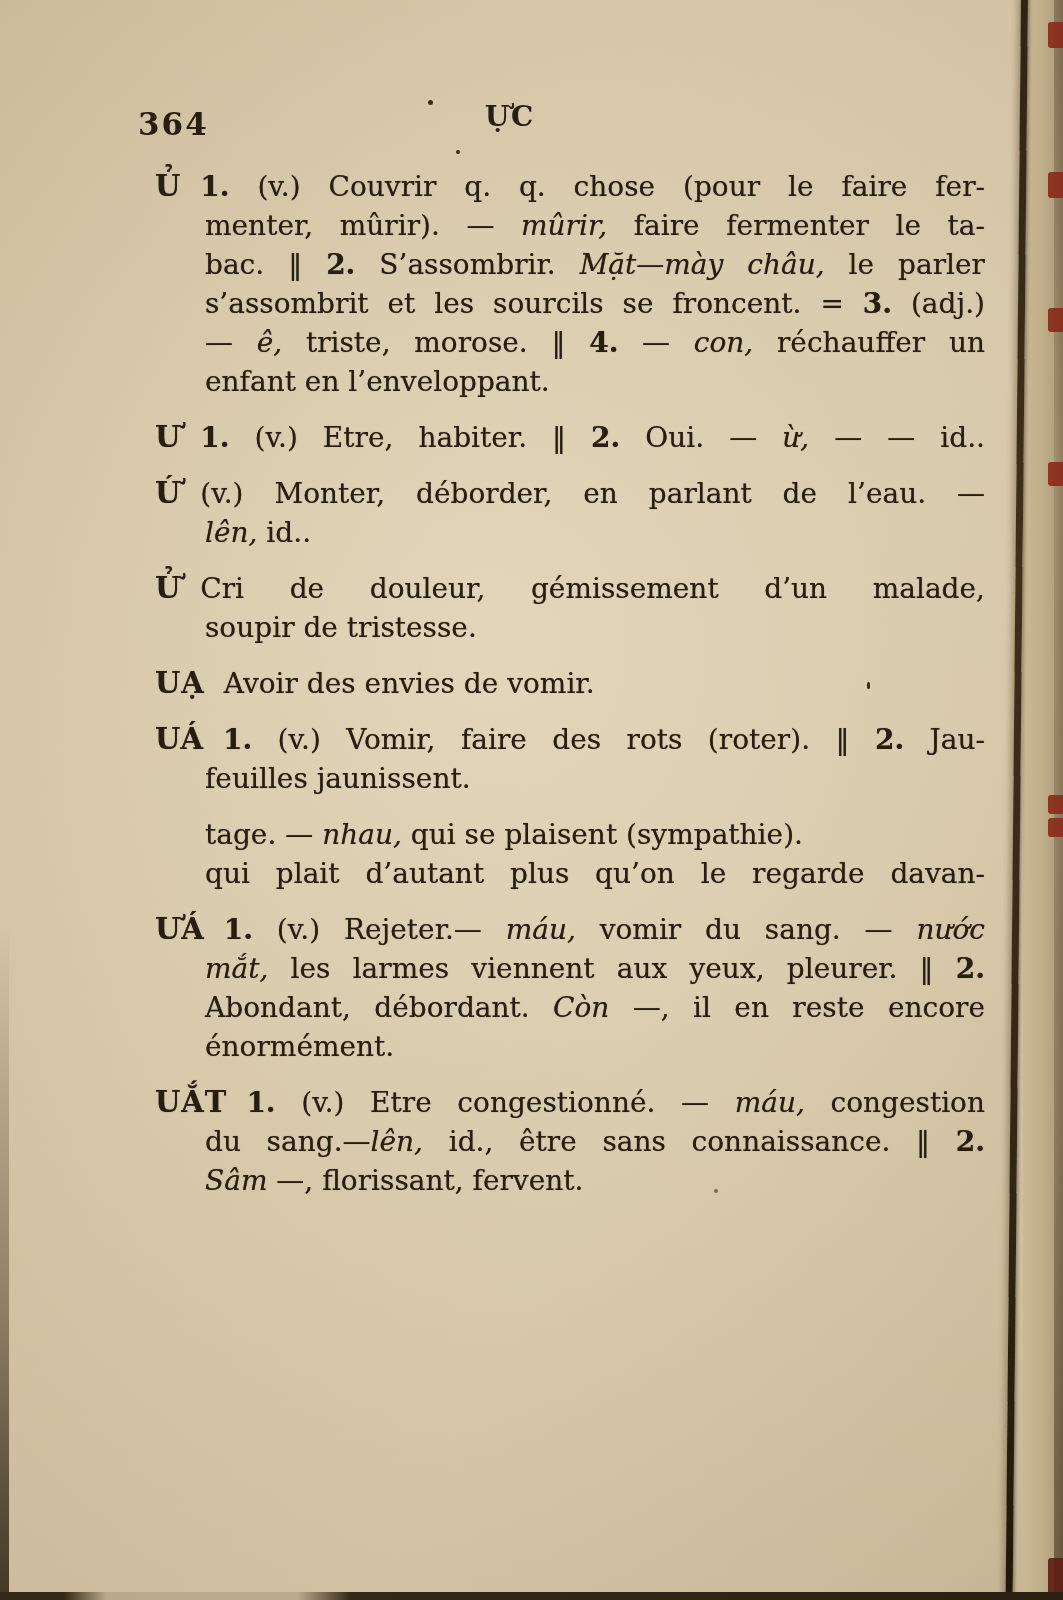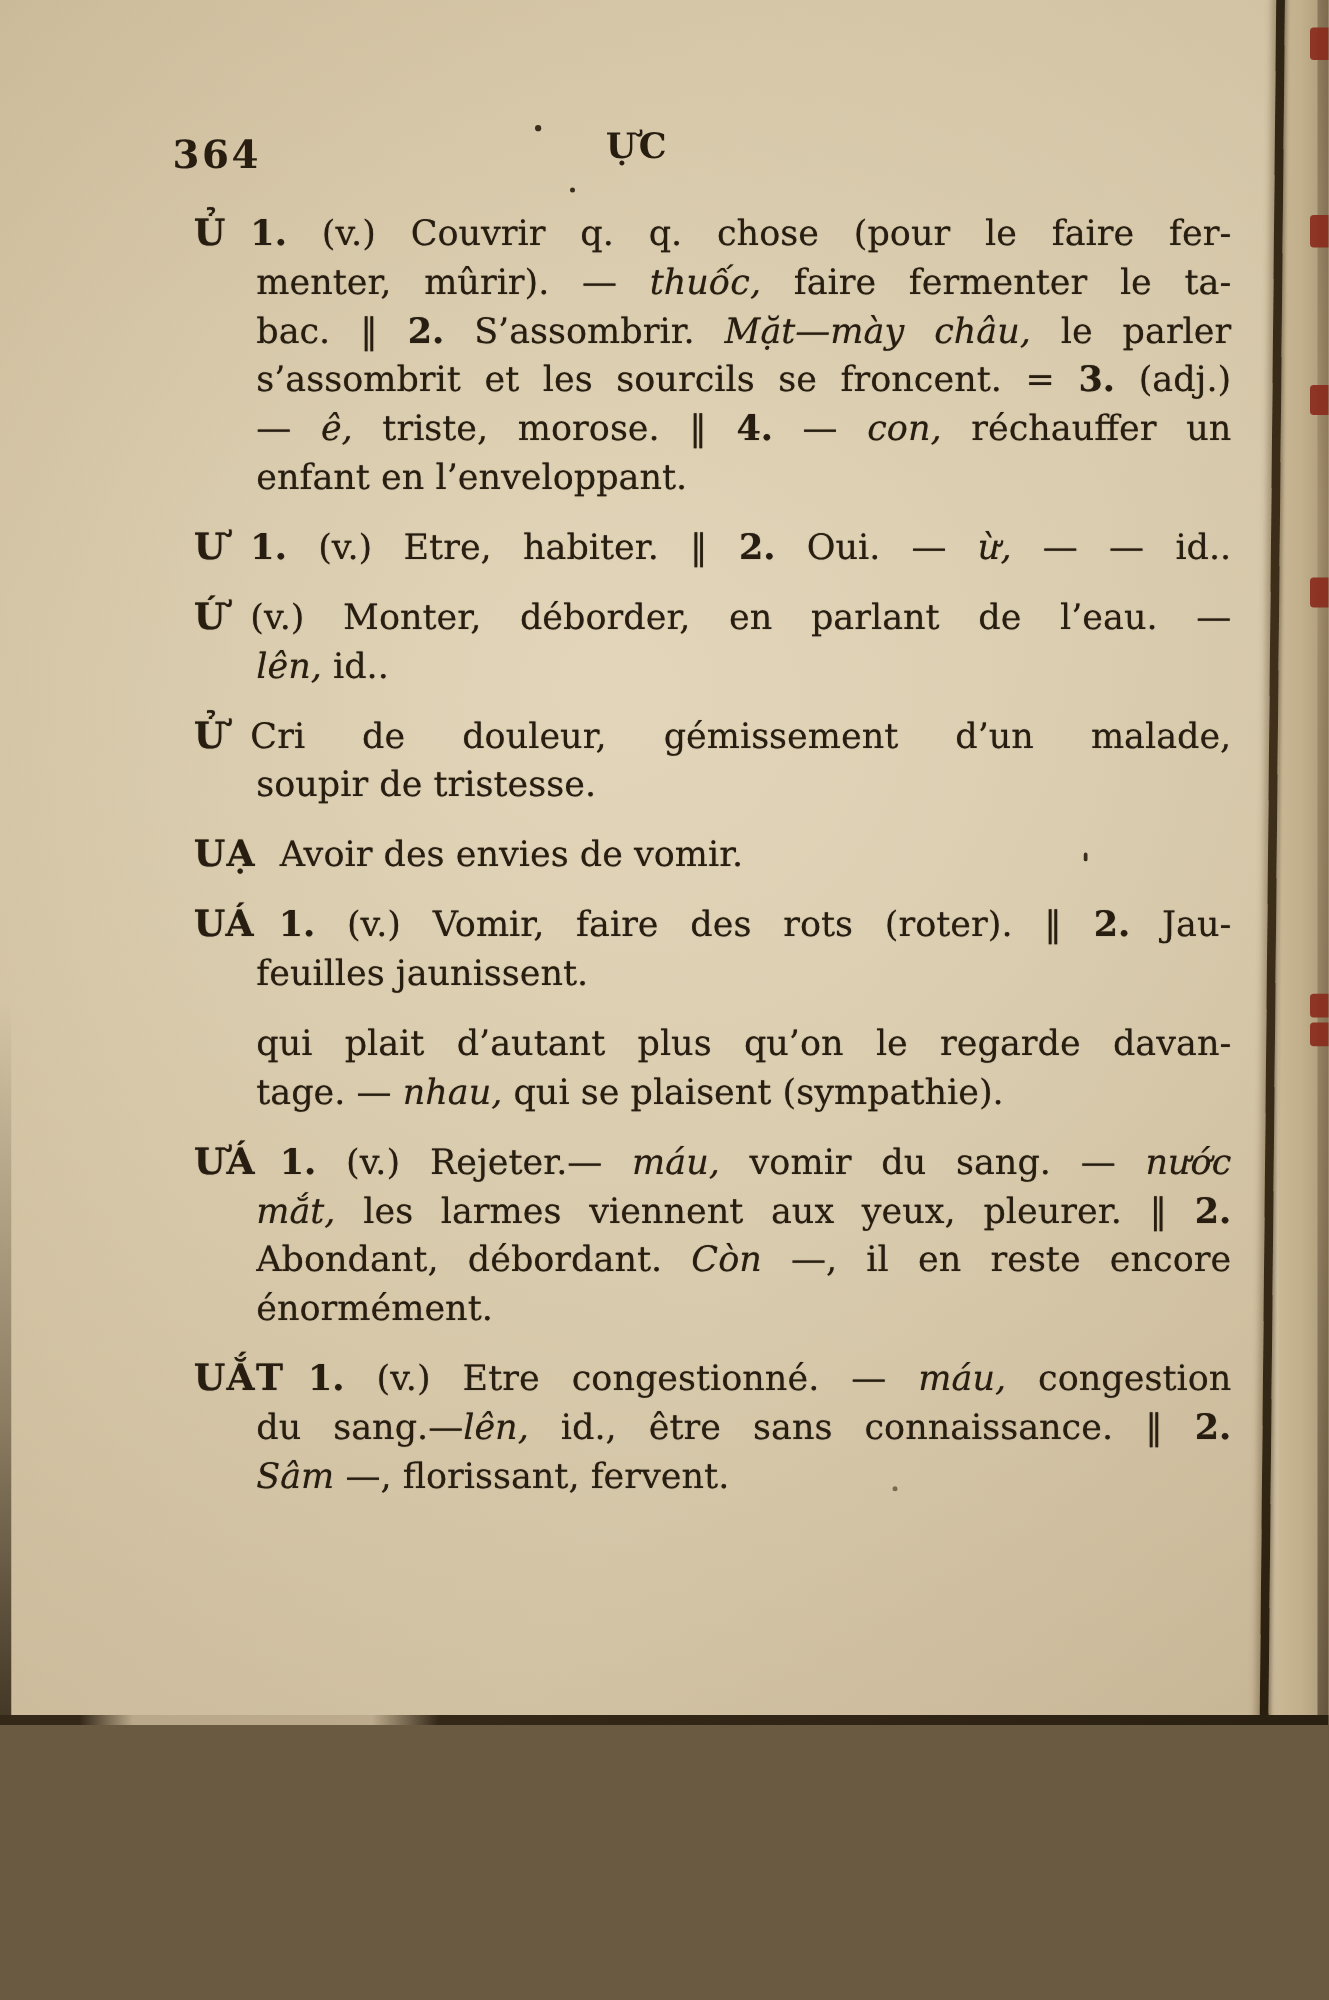--- a/index.html
+++ b/index.html
@@ -1,18 +1,18 @@
 <!DOCTYPE html>
 <html><head>
 <meta charset="utf-8">
 <style>
   html,body{margin:0;padding:0;background:#6b5a42;}
   .page{
     position:relative;
-    width:1063px;height:1380px;
+    width:1063px;height:1600px;
     overflow:hidden;
     font-family:"DejaVu Serif", serif;
     color:#271e11;
     background:
       radial-gradient(115% 85% at 46% 40%, rgba(229,217,190,.85) 0%, rgba(215,201,171,.65) 48%, rgba(188,170,139,.55) 100%),
       linear-gradient(115deg,#c2ae8b 0%,#d2c1a0 35%,#d7c8aa 62%,#c8b593 100%);
   }
   
   .fore-edge{
     position:absolute;top:0;right:0;width:40px;height:100%;
@@ -67,21 +67,21 @@
 <body>
 
 <div class="page">
 
   <div class="pageno">364</div>
   <div class="runhead">ỰC</div>
 
   <div class="entries">
       <div class="entry">
         <div class="line just first"><span class="headword">Ủ</span><span class="bd">1.</span><span> (v.) Couvrir q. q. chose (pour le faire fer-</span></div>
-        <div class="line just"><span>menter, mûrir). — </span><span class="it">thuốc,</span><span> faire fermenter le ta-</span></div>
+        <div class="line just"><span>menter, mûrir). — </span><span class="it">mûrir,</span><span> faire fermenter le ta-</span></div>
         <div class="line just"><span>bac. ‖ </span><span class="bd">2.</span><span> S’assombrir. </span><span class="it">Mặt—mày châu,</span><span> le parler</span></div>
         <div class="line just"><span>s’assombrit et les sourcils se froncent. = </span><span class="bd">3.</span><span> (adj.)</span></div>
         <div class="line just"><span>— </span><span class="it">ê,</span><span> triste, morose. ‖ </span><span class="bd">4.</span><span> — </span><span class="it">con,</span><span> réchauffer un</span></div>
         <div class="line"><span>enfant en l’enveloppant.</span></div>
       </div>
       <div class="entry">
         <div class="line just first"><span class="headword">Ư</span><span class="bd">1.</span><span> (v.) Etre, habiter. ‖ </span><span class="bd">2.</span><span> Oui. — </span><span class="it">ừ,</span><span> — — id..</span></div>
       </div>
       <div class="entry">
         <div class="line just first"><span class="headword">Ứ</span><span>(v.) Monter, déborder, en parlant de l’eau. —</span></div>
@@ -92,22 +92,22 @@
         <div class="line"><span>soupir de tristesse.</span></div>
       </div>
       <div class="entry">
         <div class="line first"><span class="headword">UẠ</span><span>Avoir des envies de vomir.</span></div>
       </div>
       <div class="entry">
         <div class="line just first"><span class="headword">UÁ</span><span class="bd">1.</span><span> (v.) Vomir, faire des rots (roter). ‖ </span><span class="bd">2.</span><span> Jau-</span></div>
         <div class="line"><span>feuilles jaunissent.</span></div>
       </div>
       <div class="entry">
+        <div class="line"><span>tage. — </span><span class="it">nhau,</span><span> qui se plaisent (sympathie).</span></div>
         <div class="line just"><span>qui plait d’autant plus qu’on le regarde davan-</span></div>
-        <div class="line"><span>tage. — </span><span class="it">nhau,</span><span> qui se plaisent (sympathie).</span></div>
       </div>
       <div class="entry">
         <div class="line just first"><span class="headword">ƯÁ</span><span class="bd">1.</span><span> (v.) Rejeter.— </span><span class="it">máu,</span><span> vomir du sang. — </span><span class="it">nước</span></div>
         <div class="line just"><span class="it">mắt,</span><span> les larmes viennent aux yeux, pleurer. ‖ </span><span class="bd">2.</span></div>
         <div class="line just"><span>Abondant, débordant. </span><span class="it">Còn</span><span> —, il en reste encore</span></div>
         <div class="line"><span>énormément.</span></div>
       </div>
       <div class="entry">
         <div class="line just first"><span class="headword">UẮT</span><span class="bd">1.</span><span> (v.) Etre congestionné. — </span><span class="it">máu,</span><span> congestion</span></div>
         <div class="line just"><span>du sang.—</span><span class="it">lên,</span><span> id., être sans connaissance. ‖ </span><span class="bd">2.</span></div>

